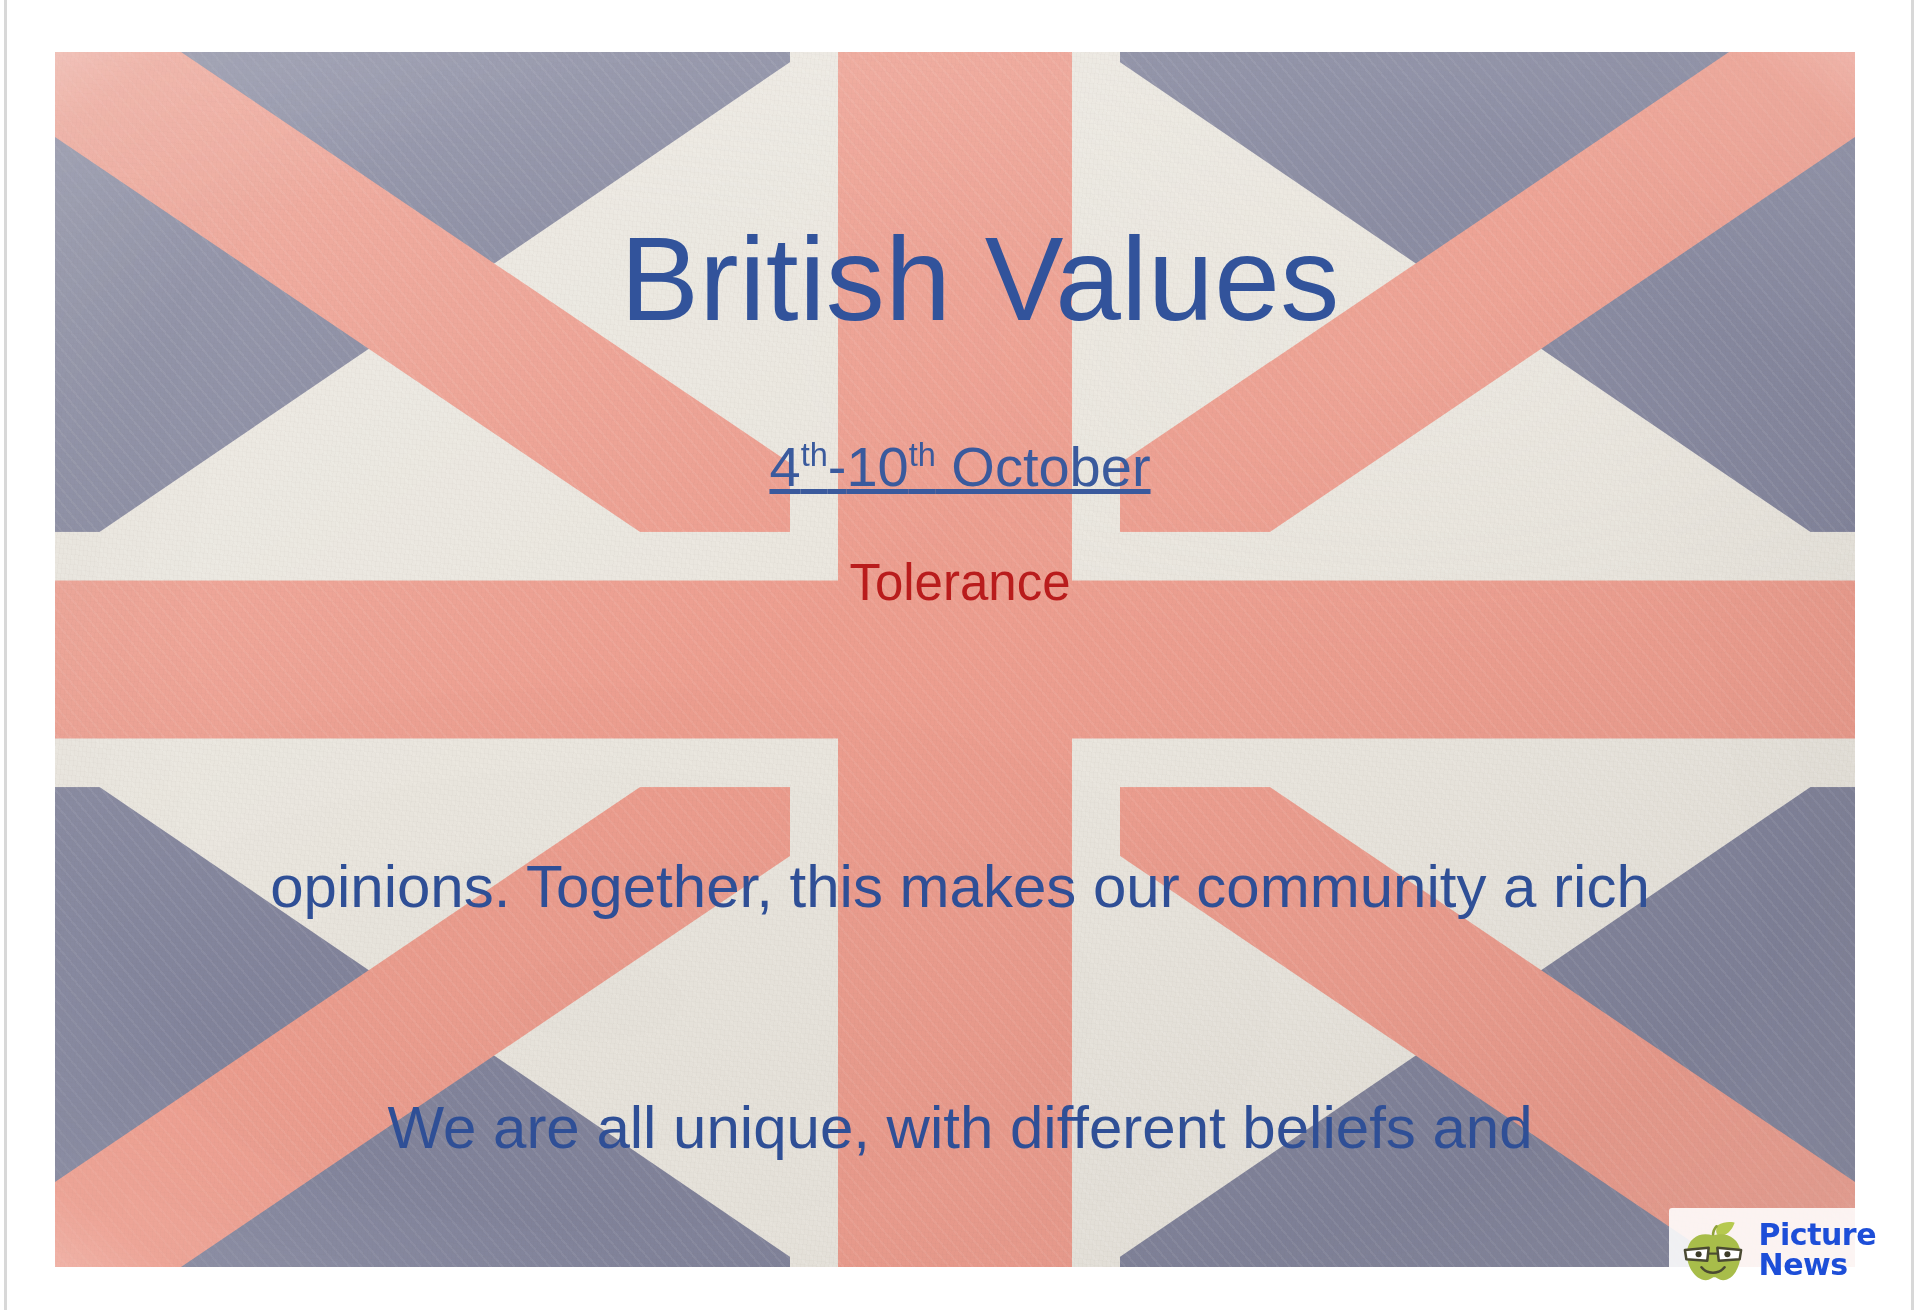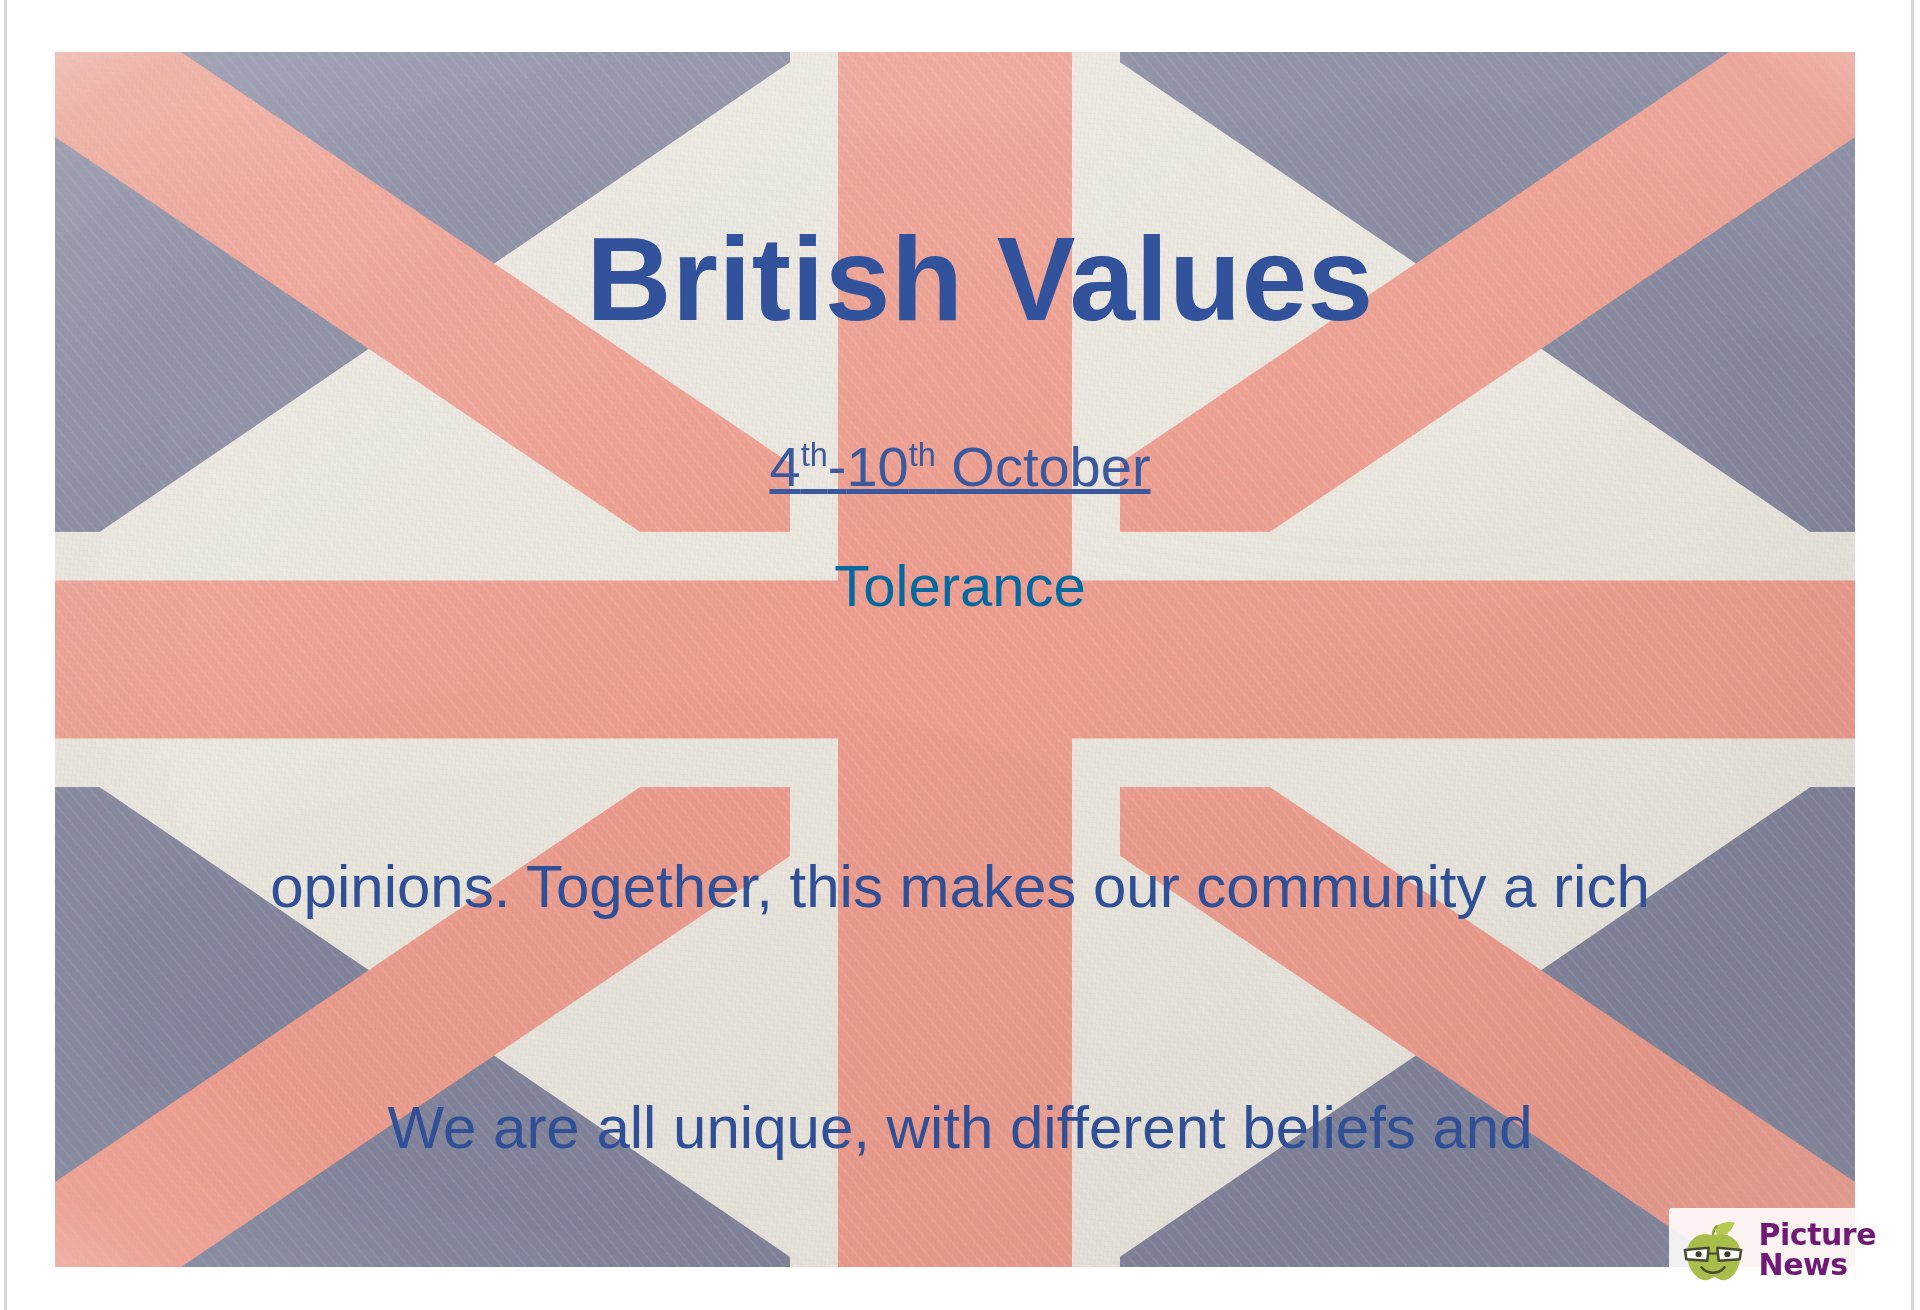--- a/index.html
+++ b/index.html
@@ -107,21 +107,21 @@
     color: #2f4f96;
     text-align: center;
   }
 
   #title {
     position: absolute;
     top: 218px;
     left: 0; right: 0;
     font-size: 118px;
     line-height: 1.05;
-    font-weight: 700;
+    font-weight: 400;
     letter-spacing: 0.5px;
     color: #32539b;
     margin-left: 40px;
   }
 
   #date-line {
     position: absolute;
     top: 436px;
     left: 0; right: 0;
     font-size: 56px;
@@ -133,24 +133,24 @@
   #date-line sup {
     font-size: 0.58em;
     vertical-align: super;
     line-height: 0;
   }
 
   #subtitle {
     position: absolute;
     top: 555px;
     left: 0; right: 0;
-    font-size: 58px;
+    font-size: 51px;
     line-height: 1.08;
     font-weight: 400;
-    color: #0369a1;
+    color: #b91c1c;
     text-align: center;
   }
 
   #body-text {
     position: absolute;
     top: 686px;
     left: 70px;
     right: 70px;
     font-size: 60px;
     line-height: 1.34;
@@ -172,21 +172,21 @@
     background: rgba(255,255,255,0.88);
     padding: 6px 12px 6px 8px;
     border-radius: 3px;
   }
   #logo-mark { width: 72px; height: 72px; display: block; }
   #logo-text {
     font-family: "DejaVu Sans", sans-serif;
     font-weight: bold;
     font-size: 30px;
     line-height: 1.0;
-    color: #701a75;
+    color: #1d4ed8;
     text-align: left;
     letter-spacing: -0.5px;
   }
   #logo-text span { display: block; }
 </style>
 </head>
 <body>
 
 <div id="slide">
 

